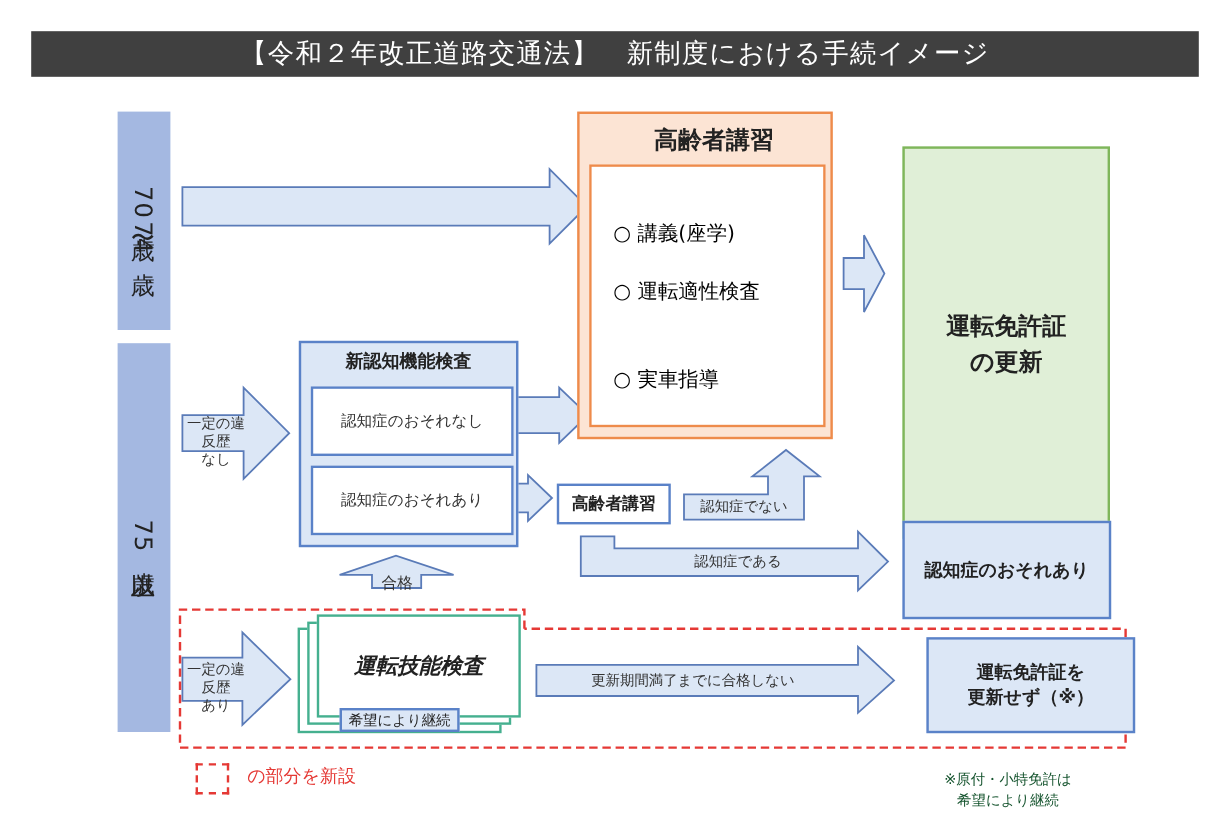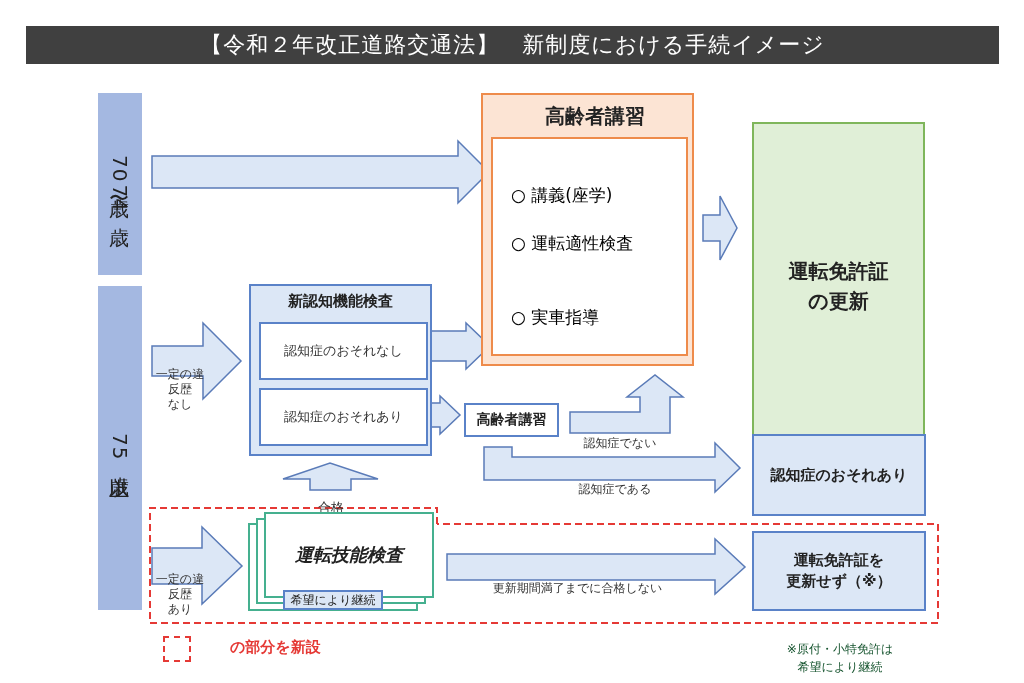--- a/index.html
+++ b/index.html
@@ -4,45 +4,45 @@
 <style>
   html, body { margin:0; padding:0; background:#ffffff; }
   body { width:1024px; height:683px; position:relative; overflow:hidden;
          font-family:"DejaVu Sans", "Liberation Sans", sans-serif; color:#222; }
   .abs { position:absolute; box-sizing:border-box; }
   .title-bar { left:26px; top:26px; width:973px; height:38px; background:#404040;
                color:#fff; font-size:22px; display:flex; align-items:center; justify-content:center; letter-spacing:1px; }
   .age-col { background:#a4b8e1; display:flex; align-items:center; justify-content:center; }
   .age-col span { writing-mode:vertical-rl; font-size:20px; color:#222; letter-spacing:1px; }
   svg.arrow { position:absolute; overflow:visible; }
-  .arrow-label { position:absolute; font-size:12px; color:#333; text-align:center; line-height:15px;margin-top:21px; }
+  .arrow-label { position:absolute; font-size:12px; color:#333; text-align:center; line-height:15px; }
   .lecture-box { left:481px; top:93px; width:213px; height:273px; background:#fce4d4; border:2px solid #ee8b4b; }
   .lecture-title { position:absolute; left:0; right:0; top:8px; text-align:center; font-size:20px; font-weight:bold; color:#222;margin-left:15px; }
   .lecture-inner { position:absolute; left:8px; top:42px; width:193px; height:215px; background:#fff; border:2px solid #ee8b4b; }
   .lecture-item { position:absolute; left:18px; font-size:17px; color:#000000; line-height:24px; }
   .renew-box { left:752px; top:93px; width:173px; height:327px; background:#e0efd7; border:2px solid #7fb65b;
                display:flex; align-items:center; justify-content:center; text-align:center;
                font-size:20px; font-weight:bold; line-height:30px;margin-top:29px; }
   .cog-box { left:249px; top:284px; width:183px; height:172px; background:#dce7f6; border:2px solid #5a82c8; }
   .cog-title { position:absolute; left:0; right:0; top:6px; text-align:center; font-size:15px; font-weight:bold; }
   .cog-item { position:absolute; left:8px; width:165px; height:54px; background:#fff; border:2px solid #5a82c8;
               display:flex; align-items:center; justify-content:center; font-size:13px; color:#333; }
   .doctor-box { left:464px; top:403px; width:95px; height:34px; background:#fff; border:2px solid #5a82c8;
                 display:flex; align-items:center; justify-content:center; font-size:14px; font-weight:bold; }
   .cancel-box { left:752px; top:434px; width:174px; height:82px; background:#dce7f6; border:2px solid #5a82c8;
                 display:flex; align-items:center; justify-content:center; font-size:15px; font-weight:bold; }
-  .norenew-box { left:752px; top:531px; width:174px; height:80px; background:#dce7f6; border:2px solid #5a82c8;
+  .norenew-box { left:772px; top:531px; width:174px; height:80px; background:#dce7f6; border:2px solid #5a82c8;
                  display:flex; align-items:center; justify-content:center; text-align:center; font-size:15px; font-weight:bold; line-height:21px; }
   .skill-card { background:#fff; border:2px solid #45b08f;font-style:italic; }
   .skill-title { font-size:18px; font-weight:bold; display:flex; align-items:center; justify-content:center; }
   .retake-tag { left:283px; top:590px; width:100px; height:20px; background:#dce7f6; border:2px solid #5a82c8;
                 font-size:12px; display:flex; align-items:center; justify-content:center; }
   .note { left:750px; top:627px; width:180px; text-align:center; font-size:12px; color:#14532d; line-height:18px;margin-top:13px; }
   .legend-box { left:163px; top:636px; width:28px; height:26px; border:2px dashed #e53935; }
-  .legend-text { left:206px; top:638px; font-size:15px; font-weight:bold; color:#e53935;margin-left:24px; }
+  .legend-text { left:206px; top:638px; font-size:15px; font-weight:normal; color:#e53935; }
 </style>
 </head>
 <body>
 
 <div class="abs title-bar">【令和２年改正道路交通法】　新制度における手続イメージ</div>
 
 <div class="abs age-col" style="left:98px;top:93px;width:44px;height:182px;">
   <span>70歳〜74歳</span>
 </div>
 <div class="abs age-col" style="left:98px;top:286px;width:44px;height:324px;">

